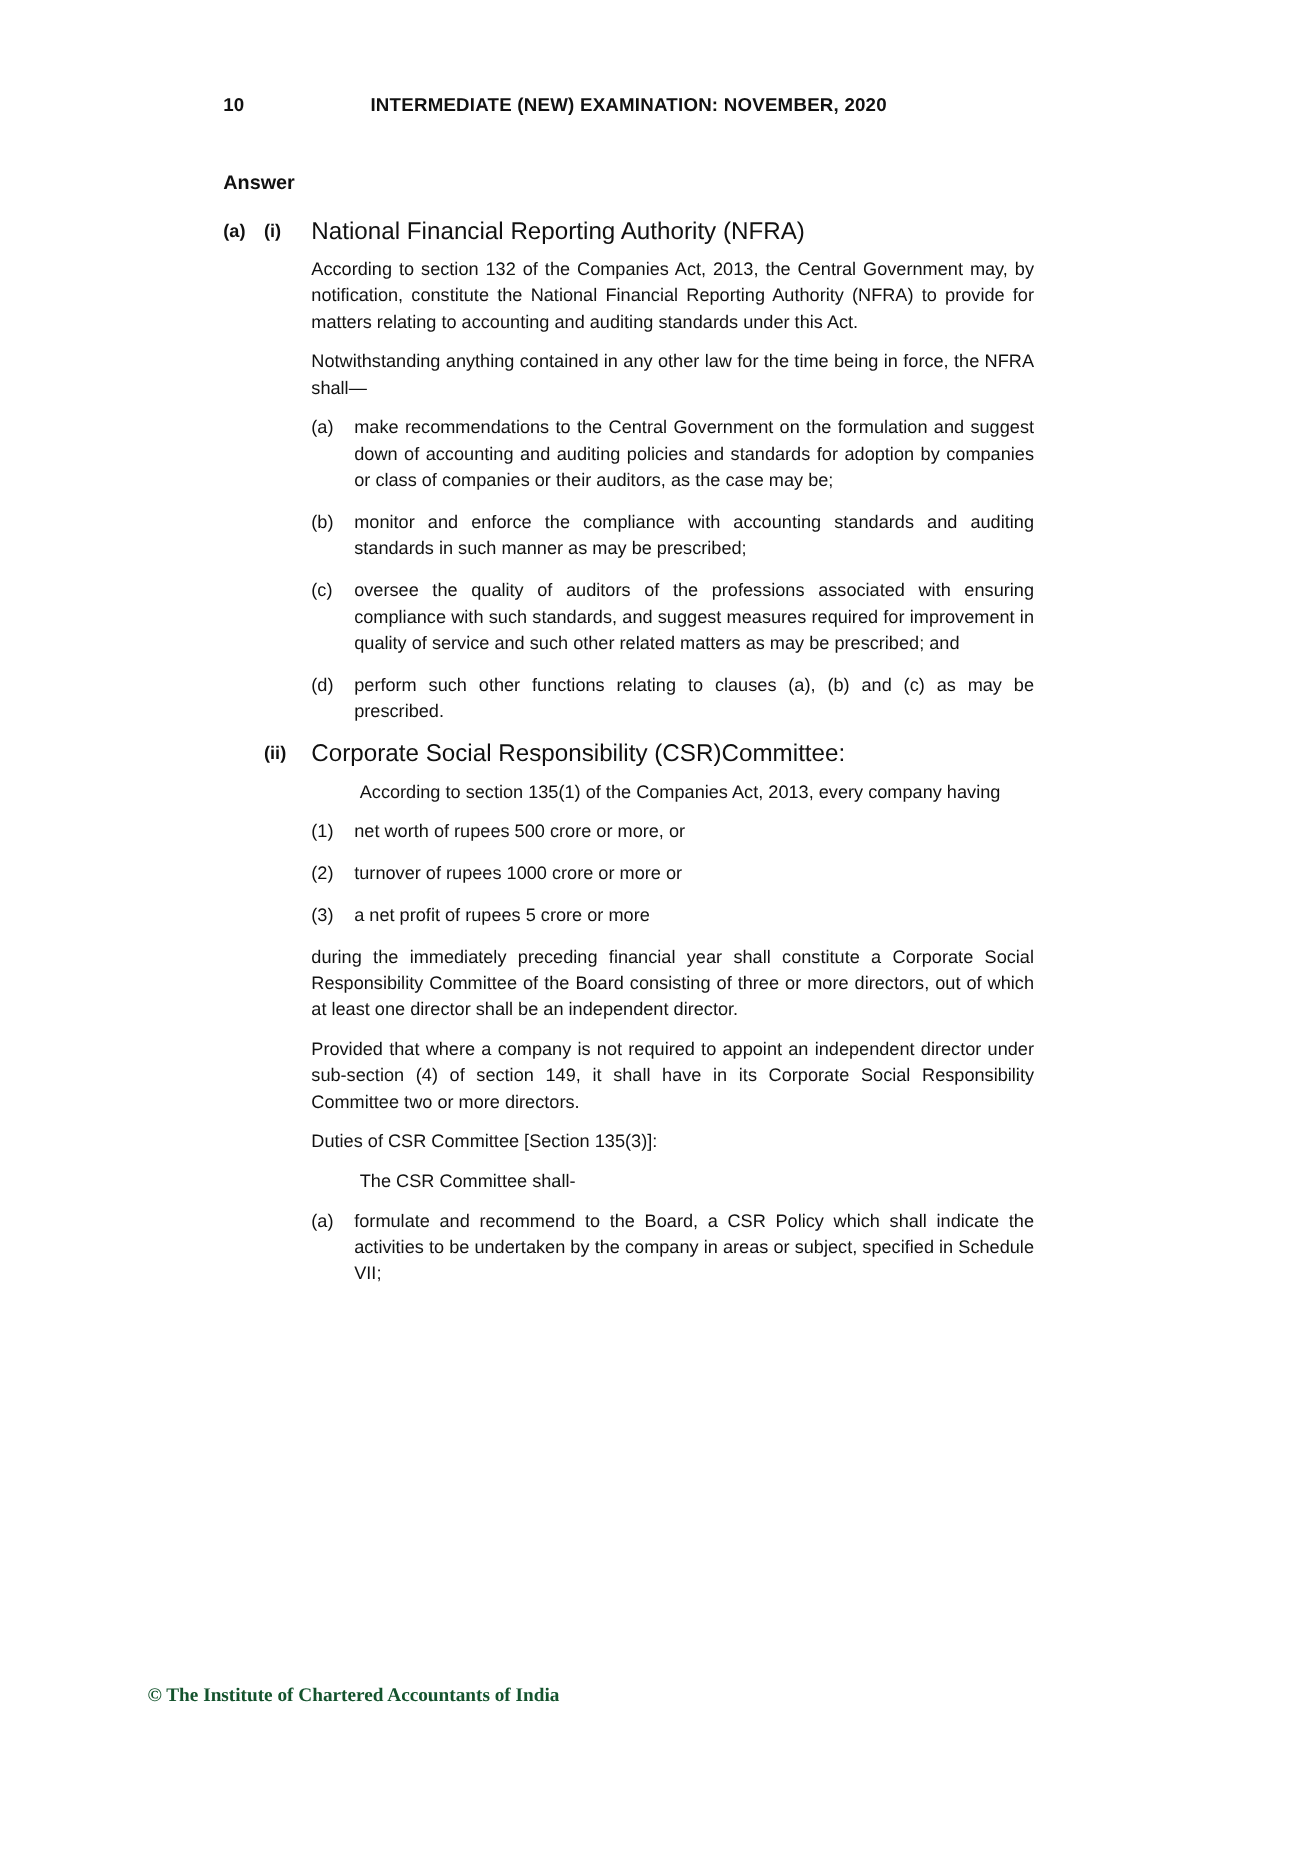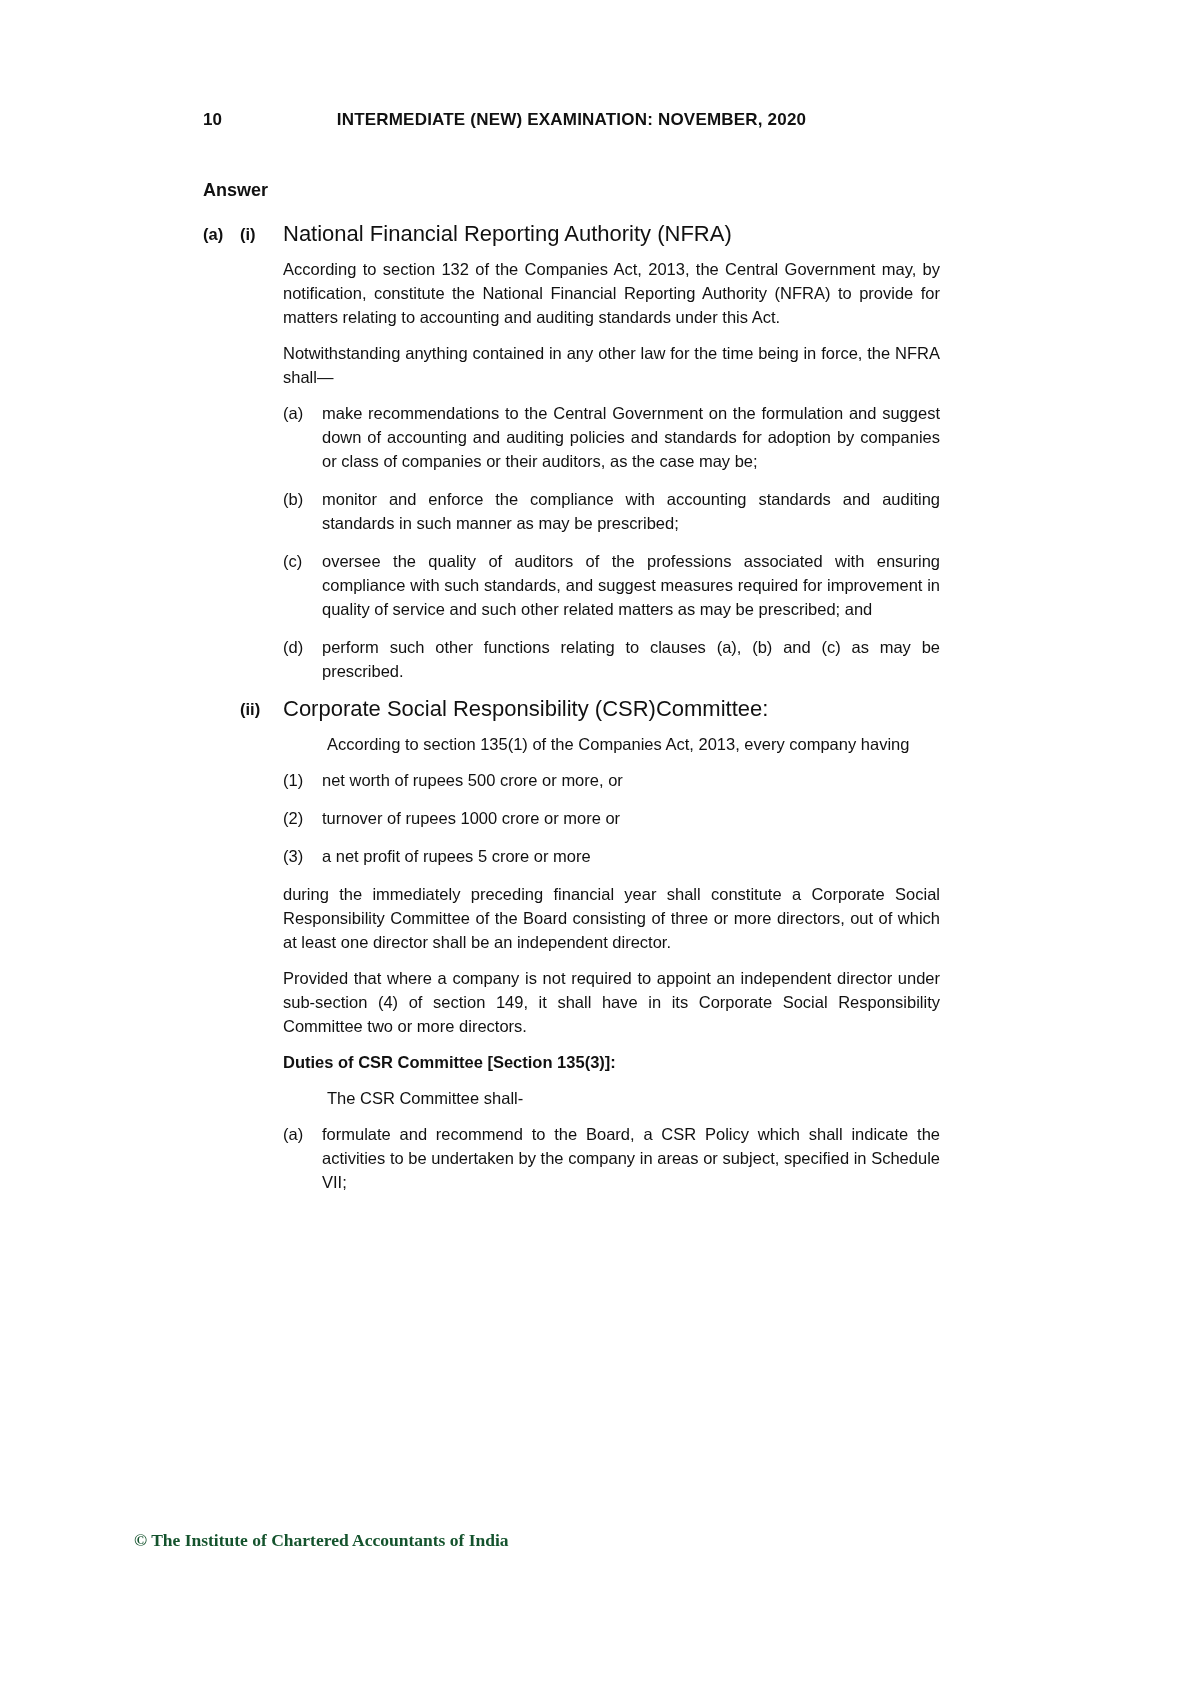--- a/index.html
+++ b/index.html
@@ -10,21 +10,21 @@
     position: relative;
     font-family: "Liberation Sans", sans-serif;
     color: #111111;
     overflow: hidden;
   }
   .page {
     position: absolute;
     top: 0; left: 0;
     width: 1191px;
     height: 1684px;
-    padding-top: 108px;
+    padding-top: 84px;
   }
   .content-area {
     margin-left: 203px;
     width: 737px;
     font-size: 16.5px;
     line-height: 24px;
   }
   
   .doc-header {
     position: relative;
@@ -65,21 +65,21 @@
   .item-heading {
     font-weight: normal;
     font-size: 22px;
     margin-bottom: 11px;
   }
   .para {
     text-align: justify;
     margin-bottom: 12px;
   }
   .sub-heading {
-    font-weight: bold;
+    font-weight: normal;
     margin-bottom: 12px;
   }
   .intro {
     margin-bottom: 12px;
     margin-left: 44px;
   }
   .sub-item {
     display: flex;
     align-items: flex-start;
     margin-bottom: 14px;

